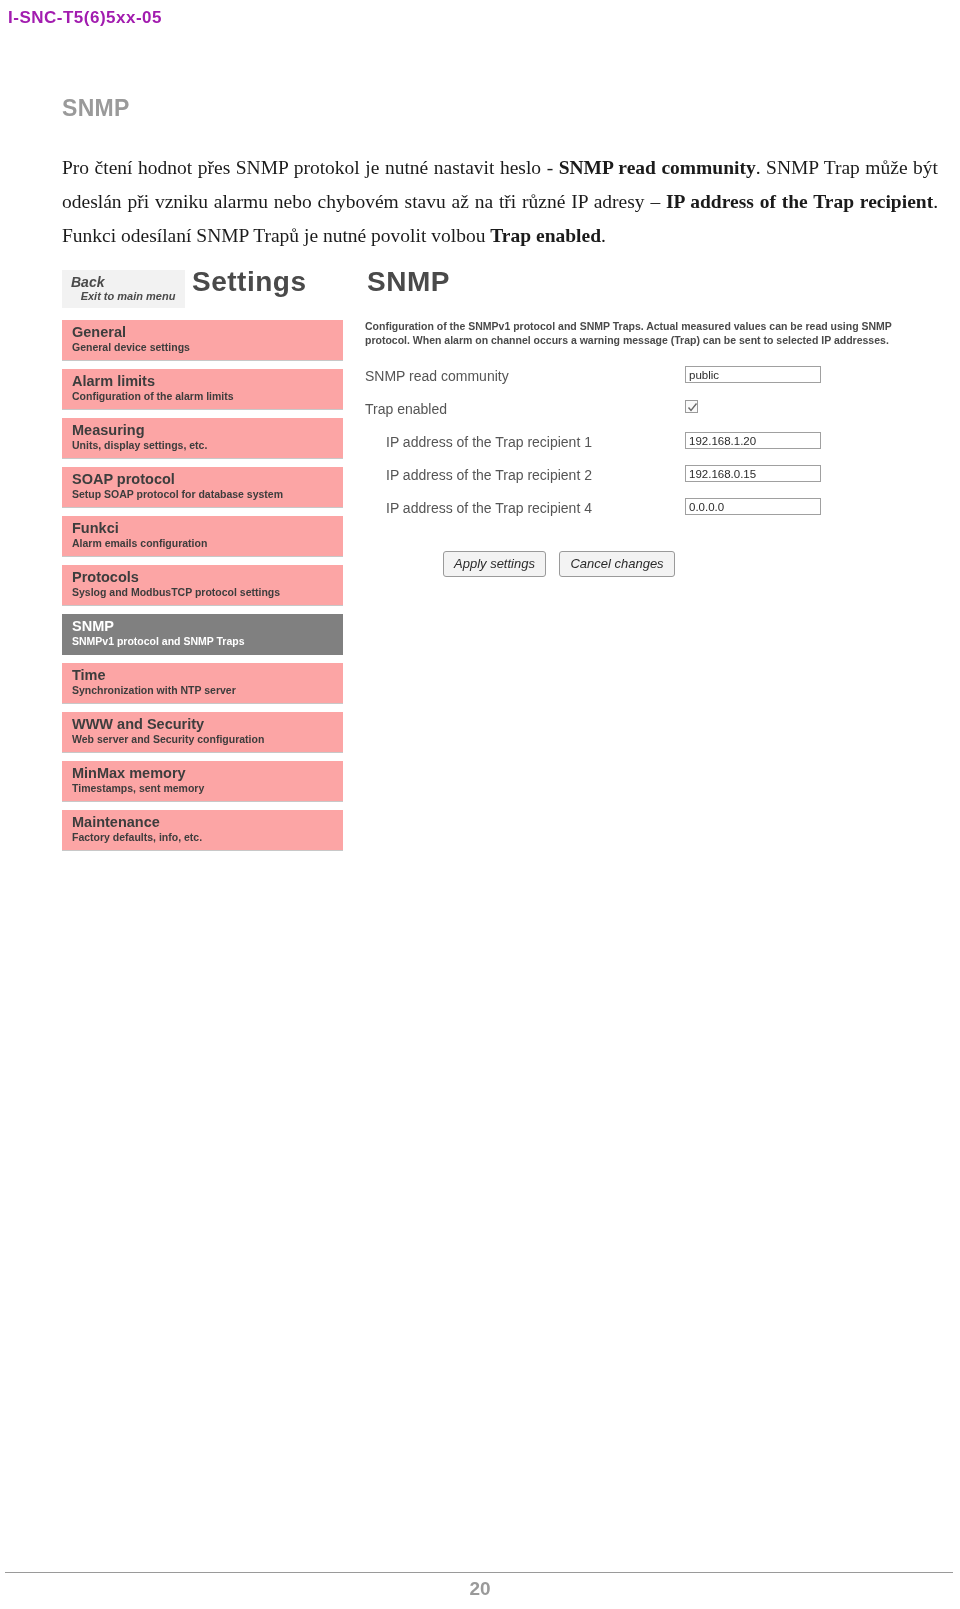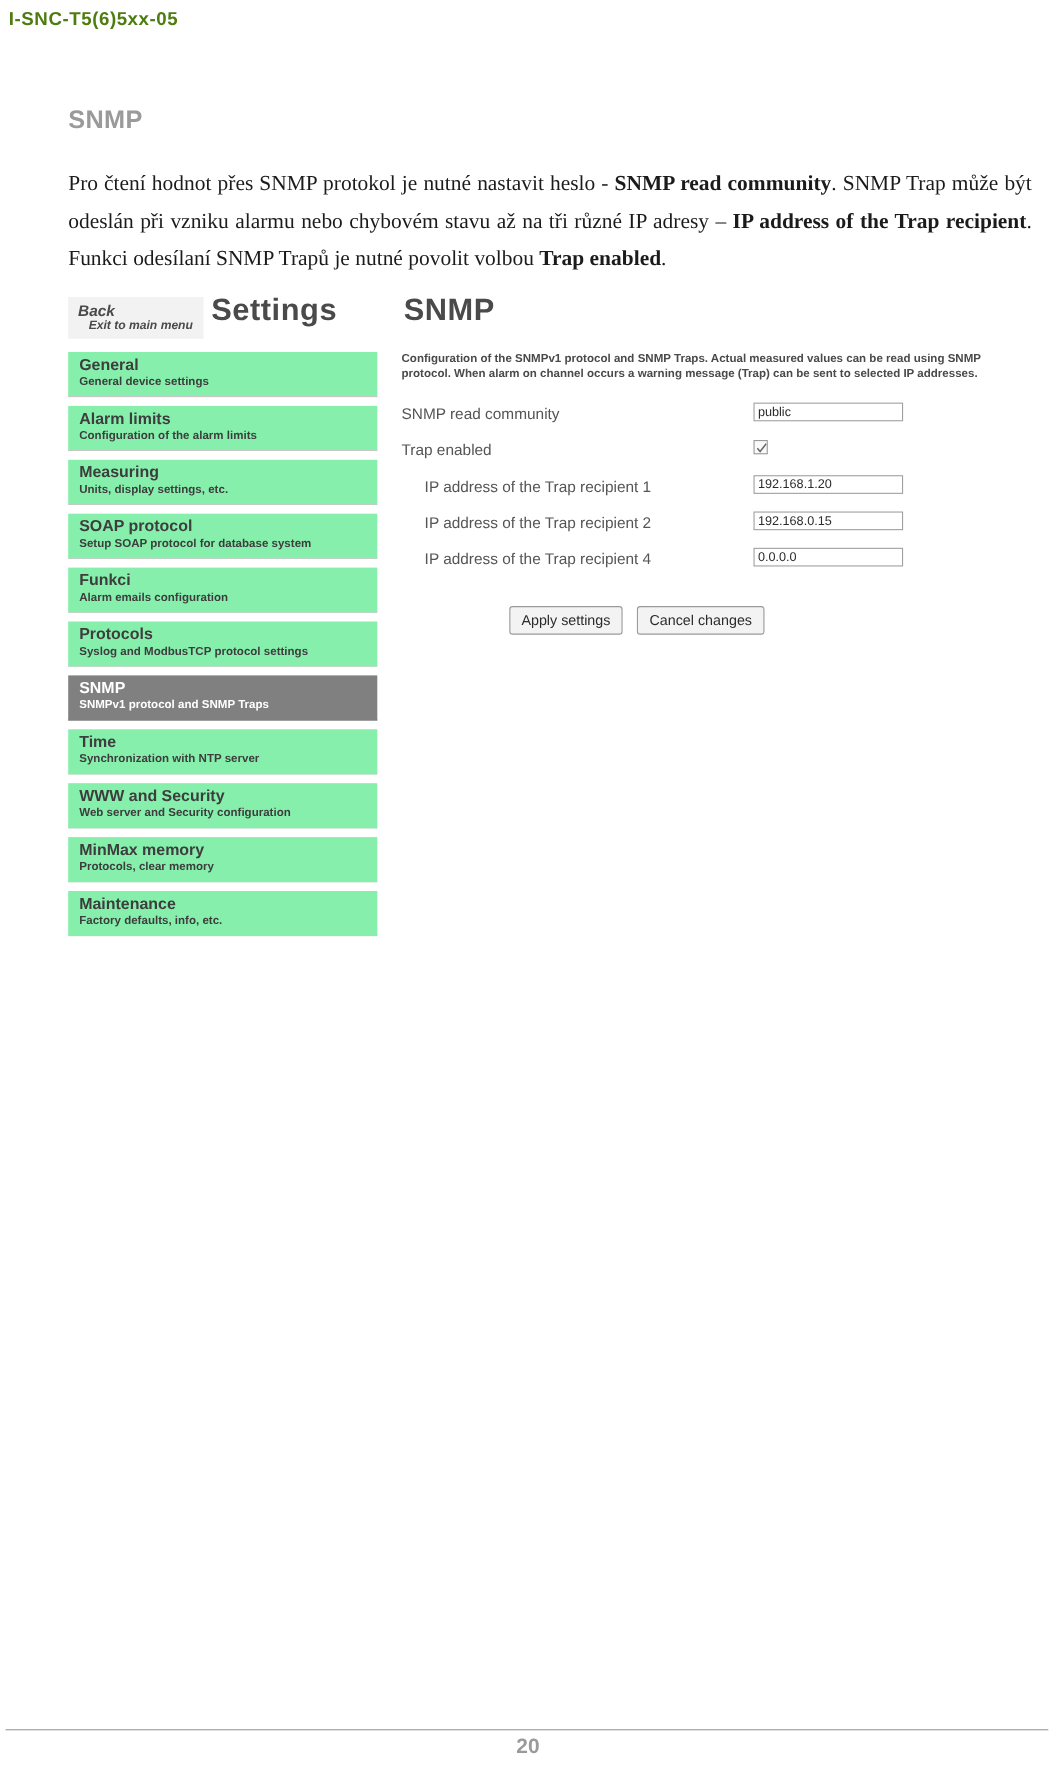--- a/index.html
+++ b/index.html
@@ -17,21 +17,21 @@
 
   
   .doc-header {
     position: absolute;
     top: 8px;
     left: 8px;
     font-family: "Liberation Sans", sans-serif;
     font-weight: bold;
     font-size: 17px;
     letter-spacing: 0.5px;
-    color: #4d7c0f;
+    color: #a21caf;
   }
 
   
   .section-title {
     position: absolute;
     top: 95px;
     left: 62px;
     font-family: "Liberation Sans", sans-serif;
     font-weight: bold;
     font-size: 23px;
@@ -108,21 +108,21 @@
   
   .sidebar {
     position: absolute;
     top: 56px;
     left: 0;
     width: 281px;
   }
   .side-item {
     width: 281px;
     height: 41px;
-    background: #86efac;
+    background: #fca5a5;
     margin-bottom: 8px;
     box-sizing: border-box;
     padding: 4px 0 0 10px;
     border-bottom: 1px solid #c8c8c8;
   }
   .side-item.is-active {
     background: #808080;
     border-bottom: 1px solid #808080;
   }
   .si-title {
@@ -198,21 +198,22 @@
     margin-top: 1px;
   }
   .checkbox svg {
     position: absolute;
     top: 1px;
     left: 1px;
   }
 
   .btn-row {
     margin-top: 20px;
-    margin-left: 98px;
+    margin-left: 78px;
+    font-style: italic;
   }
   .app-btn {
     display: inline-block;
     border: 1px solid #9a9a9a;
     border-radius: 3px;
     background: #f3f3f3;
     font-family: "Liberation Sans", sans-serif;
     font-size: 13px;
     color: #2b2b2b;
     padding: 4px 10px 5px 10px;
@@ -292,21 +293,21 @@
     <div class="side-item">
       <div class="si-title">Time</div>
       <div class="si-sub">Synchronization with NTP server</div>
     </div>
     <div class="side-item">
       <div class="si-title">WWW and Security</div>
       <div class="si-sub">Web server and Security configuration</div>
     </div>
     <div class="side-item">
       <div class="si-title">MinMax memory</div>
-      <div class="si-sub">Protocols, clear memory</div>
+      <div class="si-sub">Timestamps, sent memory</div>
     </div>
     <div class="side-item">
       <div class="si-title">Maintenance</div>
       <div class="si-sub">Factory defaults, info, etc.</div>
     </div>
   </div>
 
   <div class="panel">
     <div class="panel-desc">Configuration of the SNMPv1 protocol and SNMP Traps. Actual measured values can be read using SNMP protocol. When alarm on channel occurs a warning message (Trap) can be sent to selected IP addresses.</div>
 

